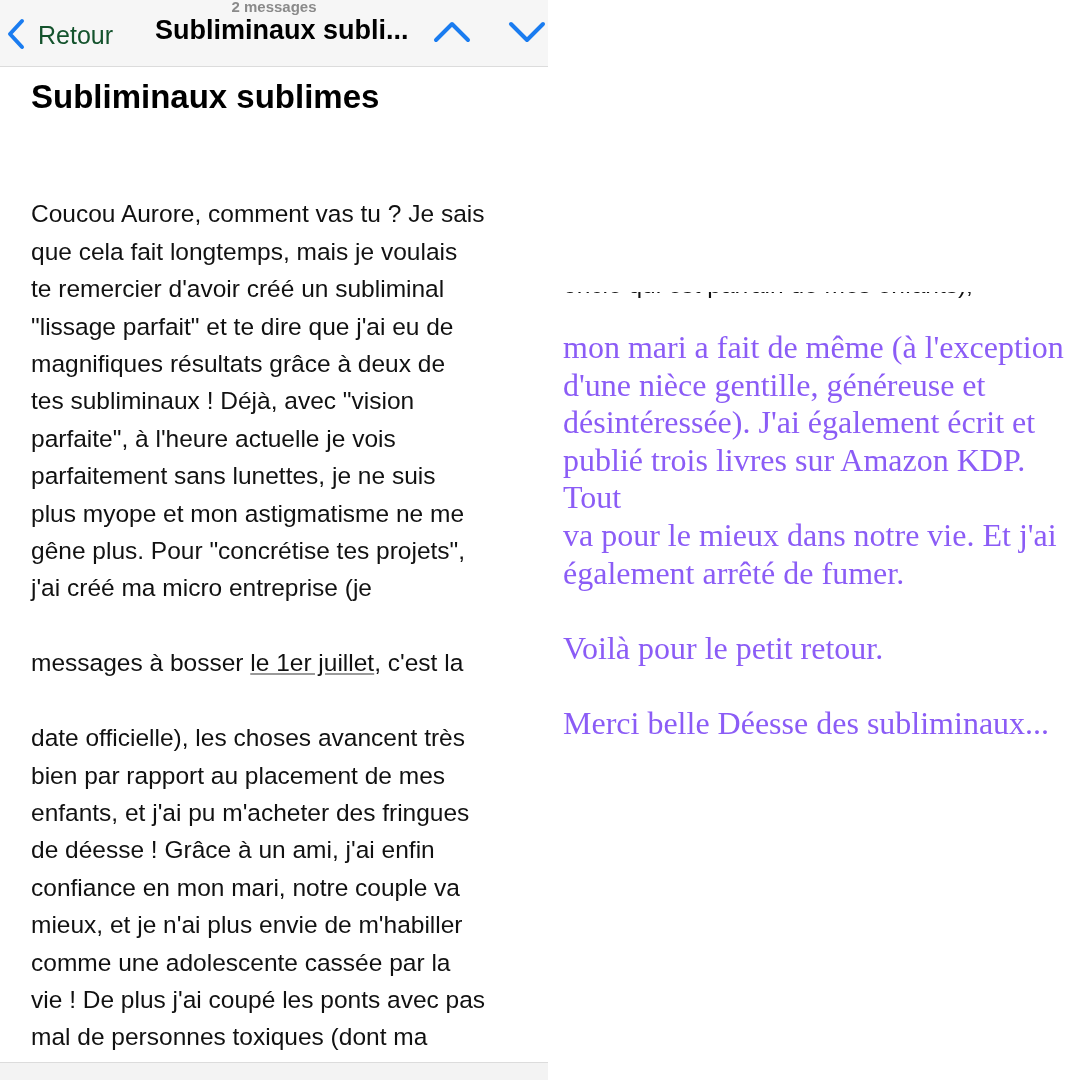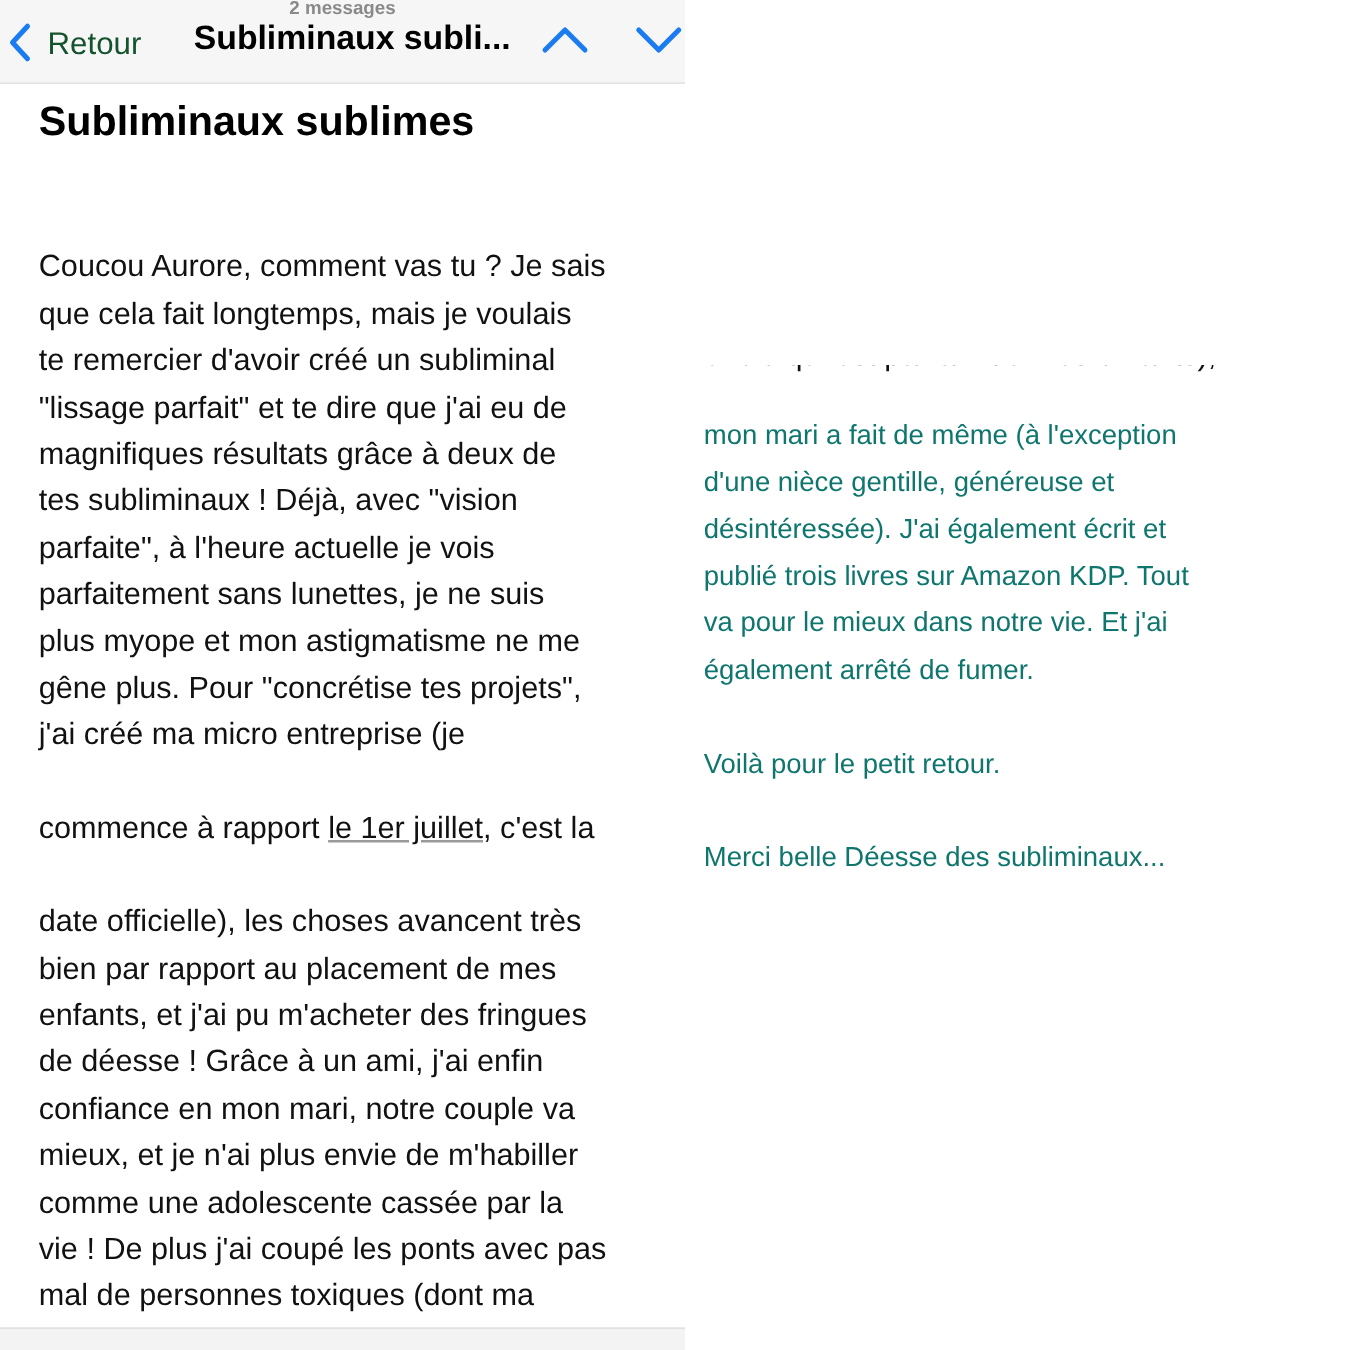--- a/index.html
+++ b/index.html
@@ -19,22 +19,22 @@
               white-space:nowrap; }
   .arrow { position:absolute; top:16px; width:38px; height:32px; cursor:pointer; }
   #up-arrow { left:433px; }
   #down-arrow { left:508px; }
   .subject { position:absolute; left:31px; top:78px; font-size:33px; font-weight:bold; color:#000;text-align:center; }
   .body-text { position:absolute; left:31px; top:158px; width:515px; font-size:24.5px; line-height:37.4px;
                color:#111; white-space:pre-line; }
   .body-text .u { text-decoration:underline; text-decoration-color:#9a9a9a; }
   .bottombar { position:absolute; left:0; top:1062px; width:548px; height:18px; background:#f3f3f3;
                border-top:1px solid #dcdcdc; }
-  .right-text { position:absolute; left:15px; top:292px; width:515px; font-size:22px; line-height:37.6px;
-                color:#0f766e; white-space:pre-line; }
+  .right-text { position:absolute; left:15px; top:292px; width:515px; font-size:32px; line-height:37.6px;
+                color:#8b5cf6; white-space:pre-line;font-family:Liberation Serif, serif; }
   .cut { position:absolute; left:15px; top:292px; width:520px; height:25px; overflow:hidden; }
   .cut span { position:absolute; top:-21px; left:0; font-size:24.5px; white-space:nowrap; }
 </style>
 </head>
 <body>
 
 <div id="left" class="panel">
   <div class="navbar">
     <div class="count">2 messages</div>
     <div class="back">
@@ -49,21 +49,21 @@
       </svg>
     <svg id="down-arrow" class="arrow" viewBox="0 0 38 32">
         <path d="M3 8 L19 24 L35 8" fill="none" stroke="#1a7cf0" stroke-width="4" stroke-linecap="round" stroke-linejoin="round"></path>
       </svg>
   </div>
 
   <div class="subject">Subliminaux sublimes</div>
 
   <div class="body-text">
     <div id="lines1"><div>Coucou Aurore, comment vas tu ? Je sais</div><div>que cela fait longtemps, mais je voulais</div><div>te remercier d'avoir créé un subliminal</div><div>"lissage parfait" et te dire que j'ai eu de</div><div>magnifiques résultats grâce à deux de</div><div>tes subliminaux ! Déjà, avec "vision</div><div>parfaite", à l'heure actuelle je vois</div><div>parfaitement sans lunettes, je ne suis</div><div>plus myope et mon astigmatisme ne me</div><div>gêne plus. Pour "concrétise tes projets",</div><div>j'ai créé ma micro entreprise (je</div></div>
-    <div><span>commence à rapport </span><span class="u">le 1er juillet</span><span>, c'est la</span></div>
+    <div><span>messages à bosser </span><span class="u">le 1er juillet</span><span>, c'est la</span></div>
     <div id="lines2"><div>date officielle), les choses avancent très</div><div>bien par rapport au placement de mes</div><div>enfants, et j'ai pu m'acheter des fringues</div><div>de déesse ! Grâce à un ami, j'ai enfin</div><div>confiance en mon mari, notre couple va</div><div>mieux, et je n'ai plus envie de m'habiller</div><div>comme une adolescente cassée par la</div><div>vie ! De plus j'ai coupé les ponts avec pas</div><div>mal de personnes toxiques (dont ma</div><div>famille presque entière à l'exception d'un</div></div>
   </div>
 
   <div class="bottombar"></div>
 </div>
 
 <div id="right" class="panel">
   <div class="cut">
       <span>oncle qui est parrain de mes enfants),</span>
     </div>

